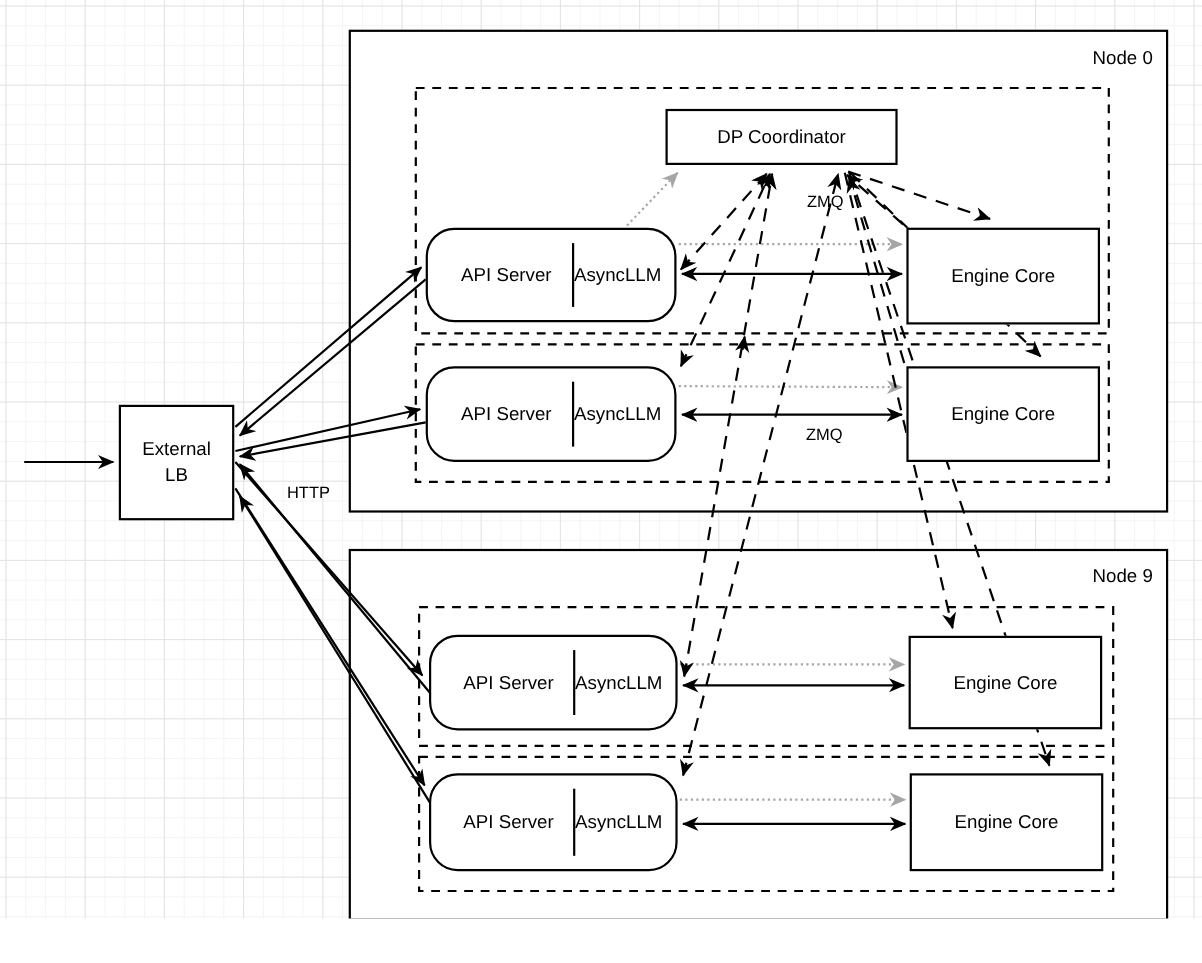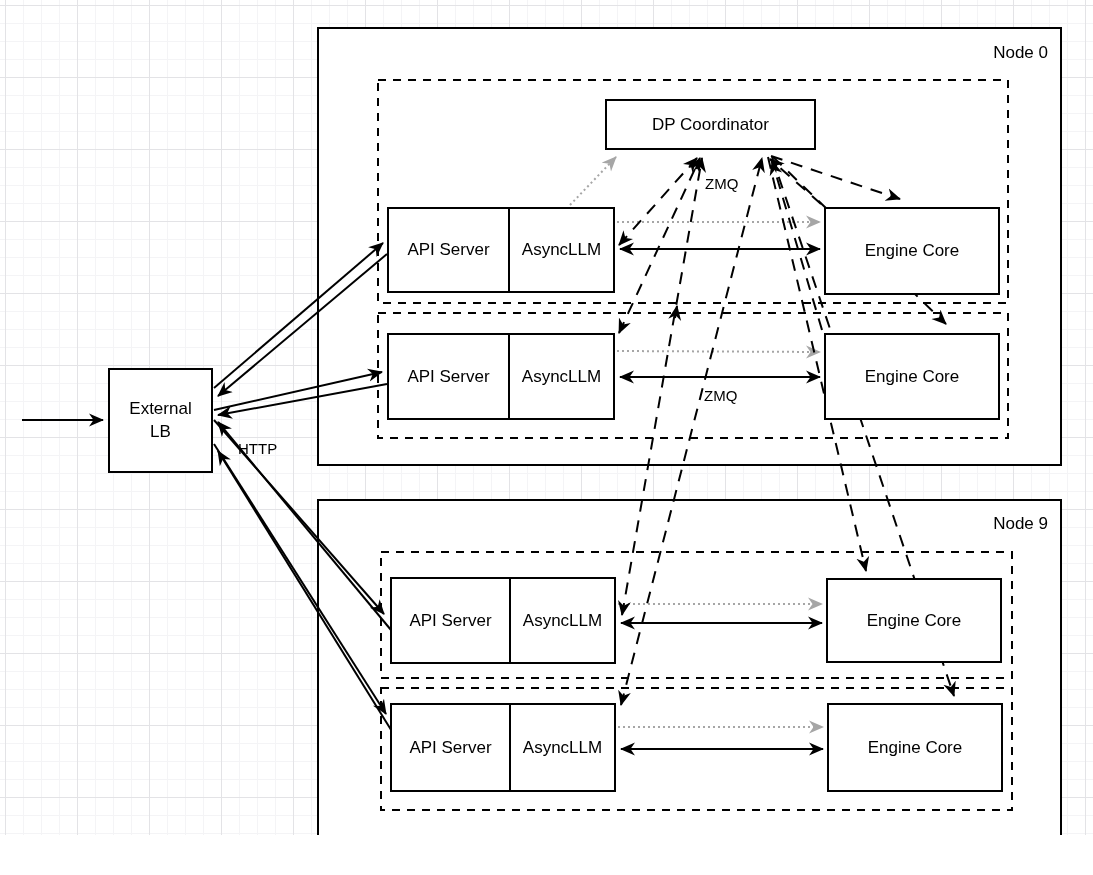--- a/index.html
+++ b/index.html
@@ -21,29 +21,29 @@
     background-position:5px 5px;
   }
   #edges{position:absolute;left:0;top:0;z-index:2;}
   .box{
     position:absolute;z-index:5;
     background:#ffffff;border:2px solid #000;
     box-sizing:border-box;
     display:flex;align-items:center;justify-content:center;
     font-size:17px;color:#000;text-align:center;
   }
-  .combo{padding:0;}
+  .combo{padding:12px;border-radius:26px;}
   .combo .cell{
     height:100%;display:flex;align-items:center;justify-content:center;
     box-sizing:border-box;
   }
   .combo .cell.first{border-right:2px solid #000;}
   .floating-label{
     position:absolute;z-index:6;
-    font-size:15px;color:#000;text-align:left;
+    font-size:15px;color:#000;text-align:right;
   }
   .node-label{
     position:absolute;z-index:4;
     font-size:17px;color:#000;text-align:right;
   }
   .lb-box{flex-direction:column;line-height:1.35;}
 </style>
 </head>
 <body>
 

